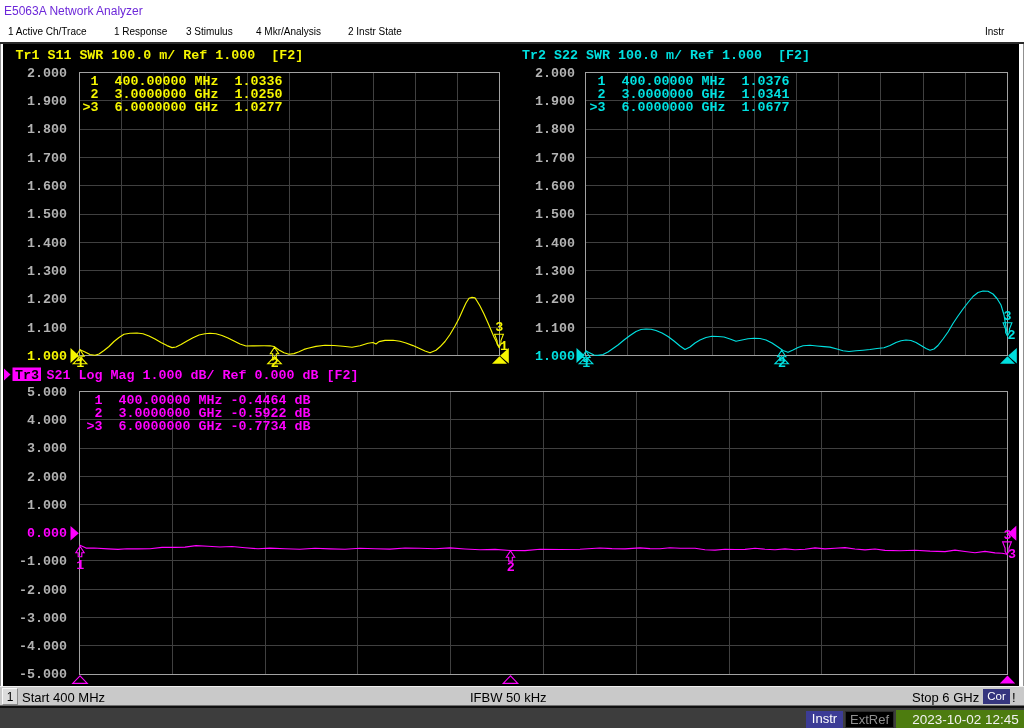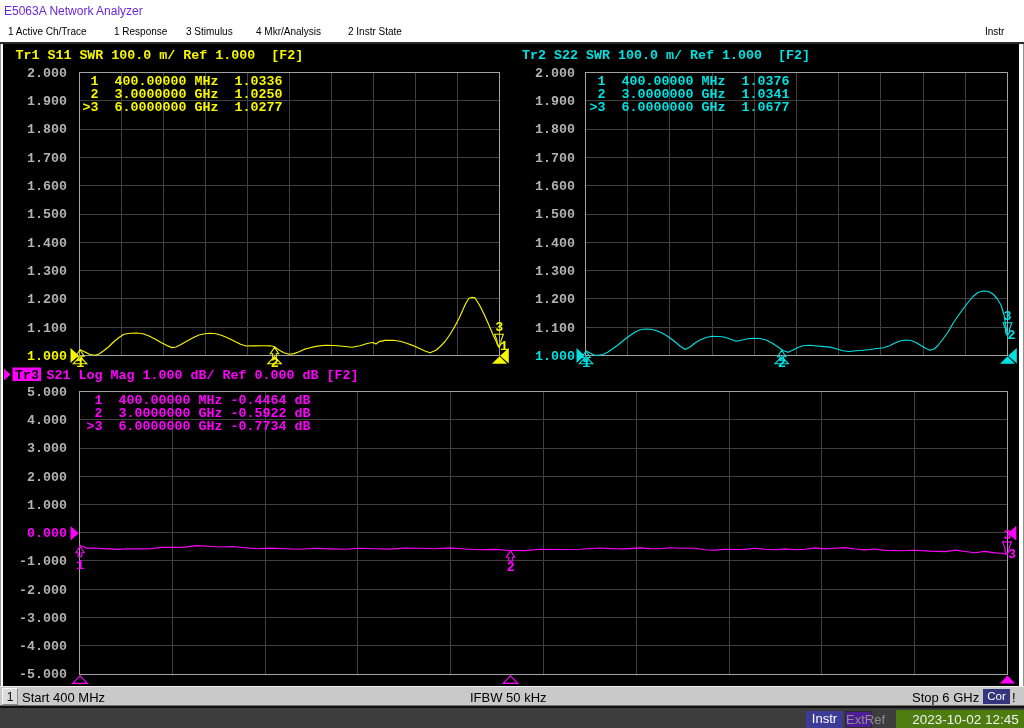--- a/index.html
+++ b/index.html
@@ -11,21 +11,21 @@
 #statusbar{left:0;top:686px;width:1024px;height:20px;background:#c9c9c9;border-top:1px solid #efefef;
 border-bottom:1px solid #6e6e6e;font-size:13px;color:#000}
 #statusbar .t{position:absolute;top:2.5px}
 #chbox{position:absolute;left:2px;top:1px;width:16px;height:17px;background:#dcdcdc;
 border-top:1px solid #f8f8f8;border-left:1px solid #f8f8f8;border-right:1px solid #8a8a8a;border-bottom:1px solid #8a8a8a;text-align:center;line-height:16px;font-size:12px}
 #corbox{position:absolute;left:983px;top:2px;width:27px;height:15px;background:#35357e;color:#fff;
 text-align:center;line-height:14px;font-size:11.5px}
 #botbar{left:0;top:706px;width:1024px;height:22px;background:#3d3d3d;border-top:2px solid #101010;font-size:13px}
 #measbox{position:absolute;left:806px;top:3px;width:37px;height:17px;background:#3c3c96;color:#fff;
 text-align:center;line-height:16px}
-#extref{position:absolute;left:845px;top:3px;width:27px;height:17px;background:#4c1d95;color:#8f8f8f;
+#extref{position:absolute;left:845px;top:3px;width:49px;height:17px;background:#000000;color:#8f8f8f;
 border:1px solid #2c2c2c;text-align:center;line-height:15px}
 #datebox{position:absolute;left:896px;top:2px;width:139px;height:19px;background:#4d7c0f;color:#f2f2f2;
 text-align:center;line-height:19px;font-size:13.5px}
 svg text{font-family:"Liberation Mono",monospace;font-size:13.33px}
 </style></head><body>
 <div class="abs" id="titlebar">
     <span>E5063A Network Analyzer</span>
   </div>
 <div class="abs" id="menubar">
 <span style="left:8px">1 Active Ch/Trace</span>

